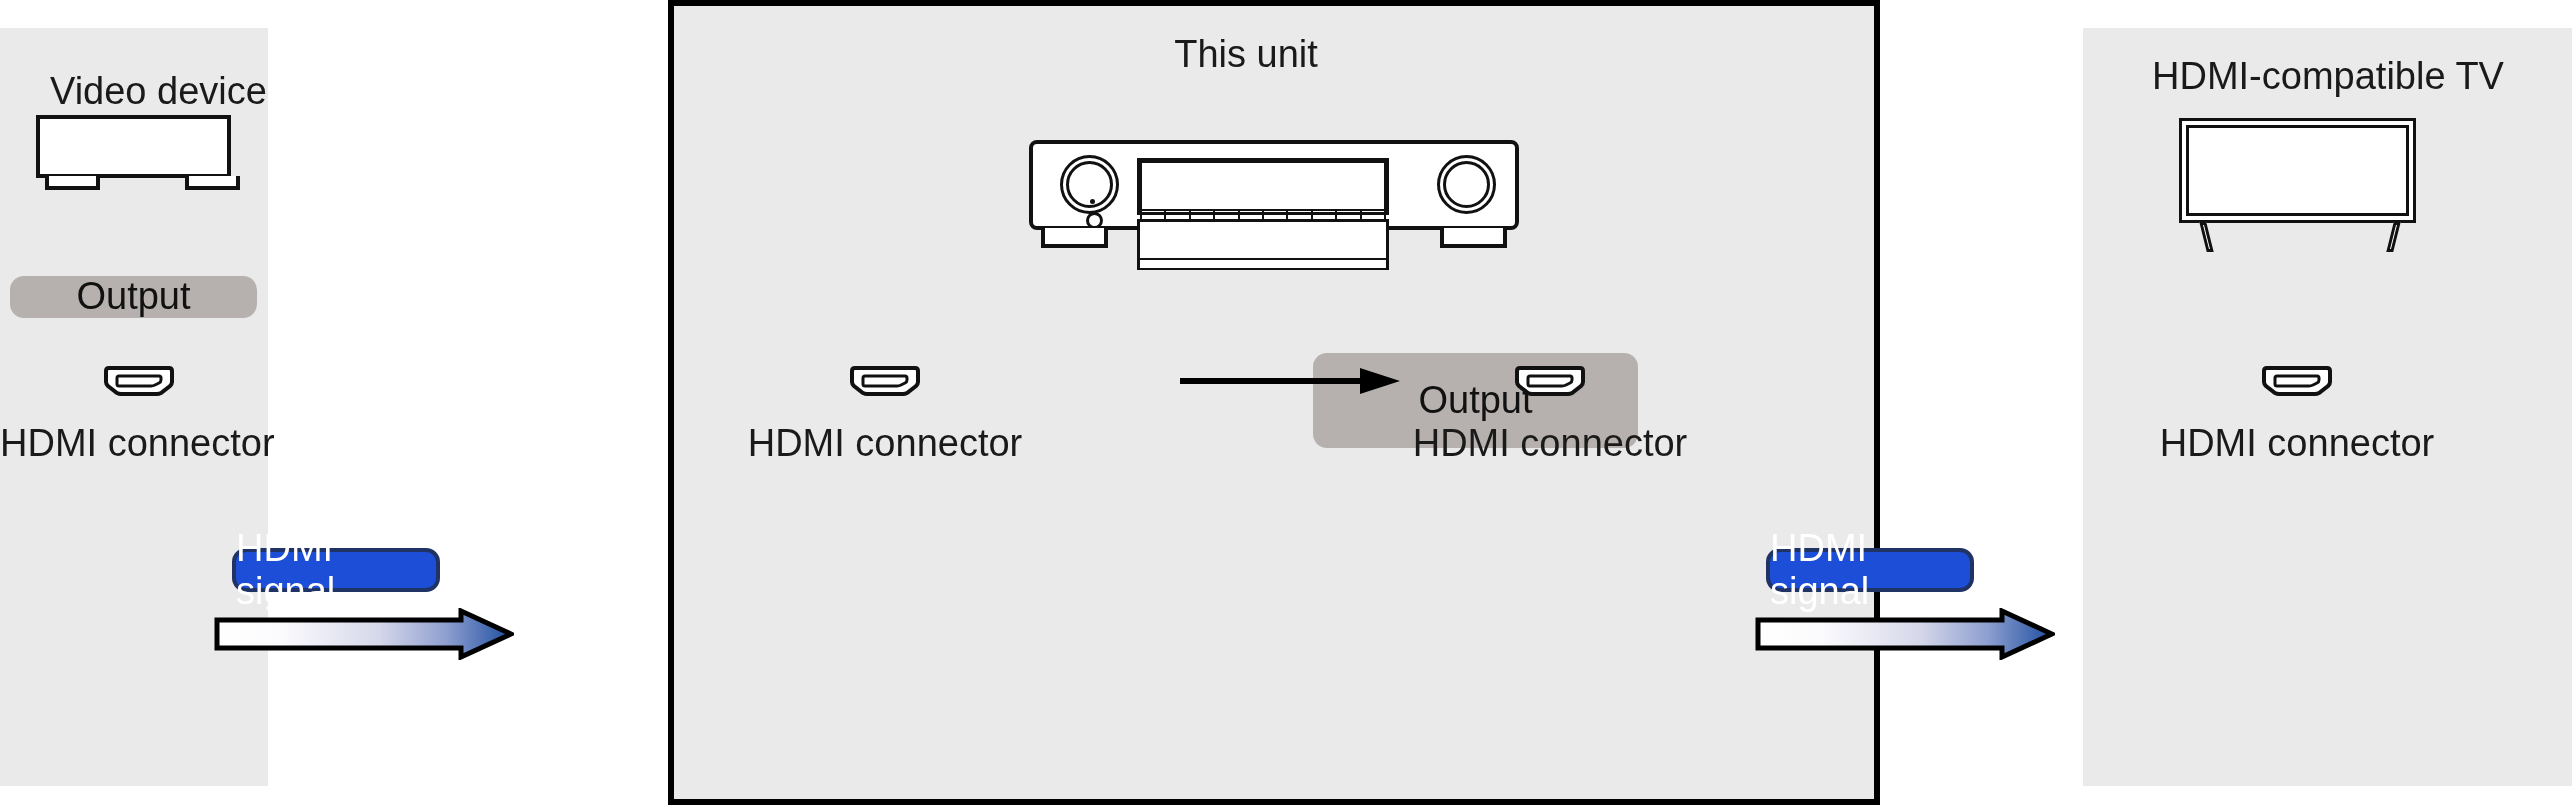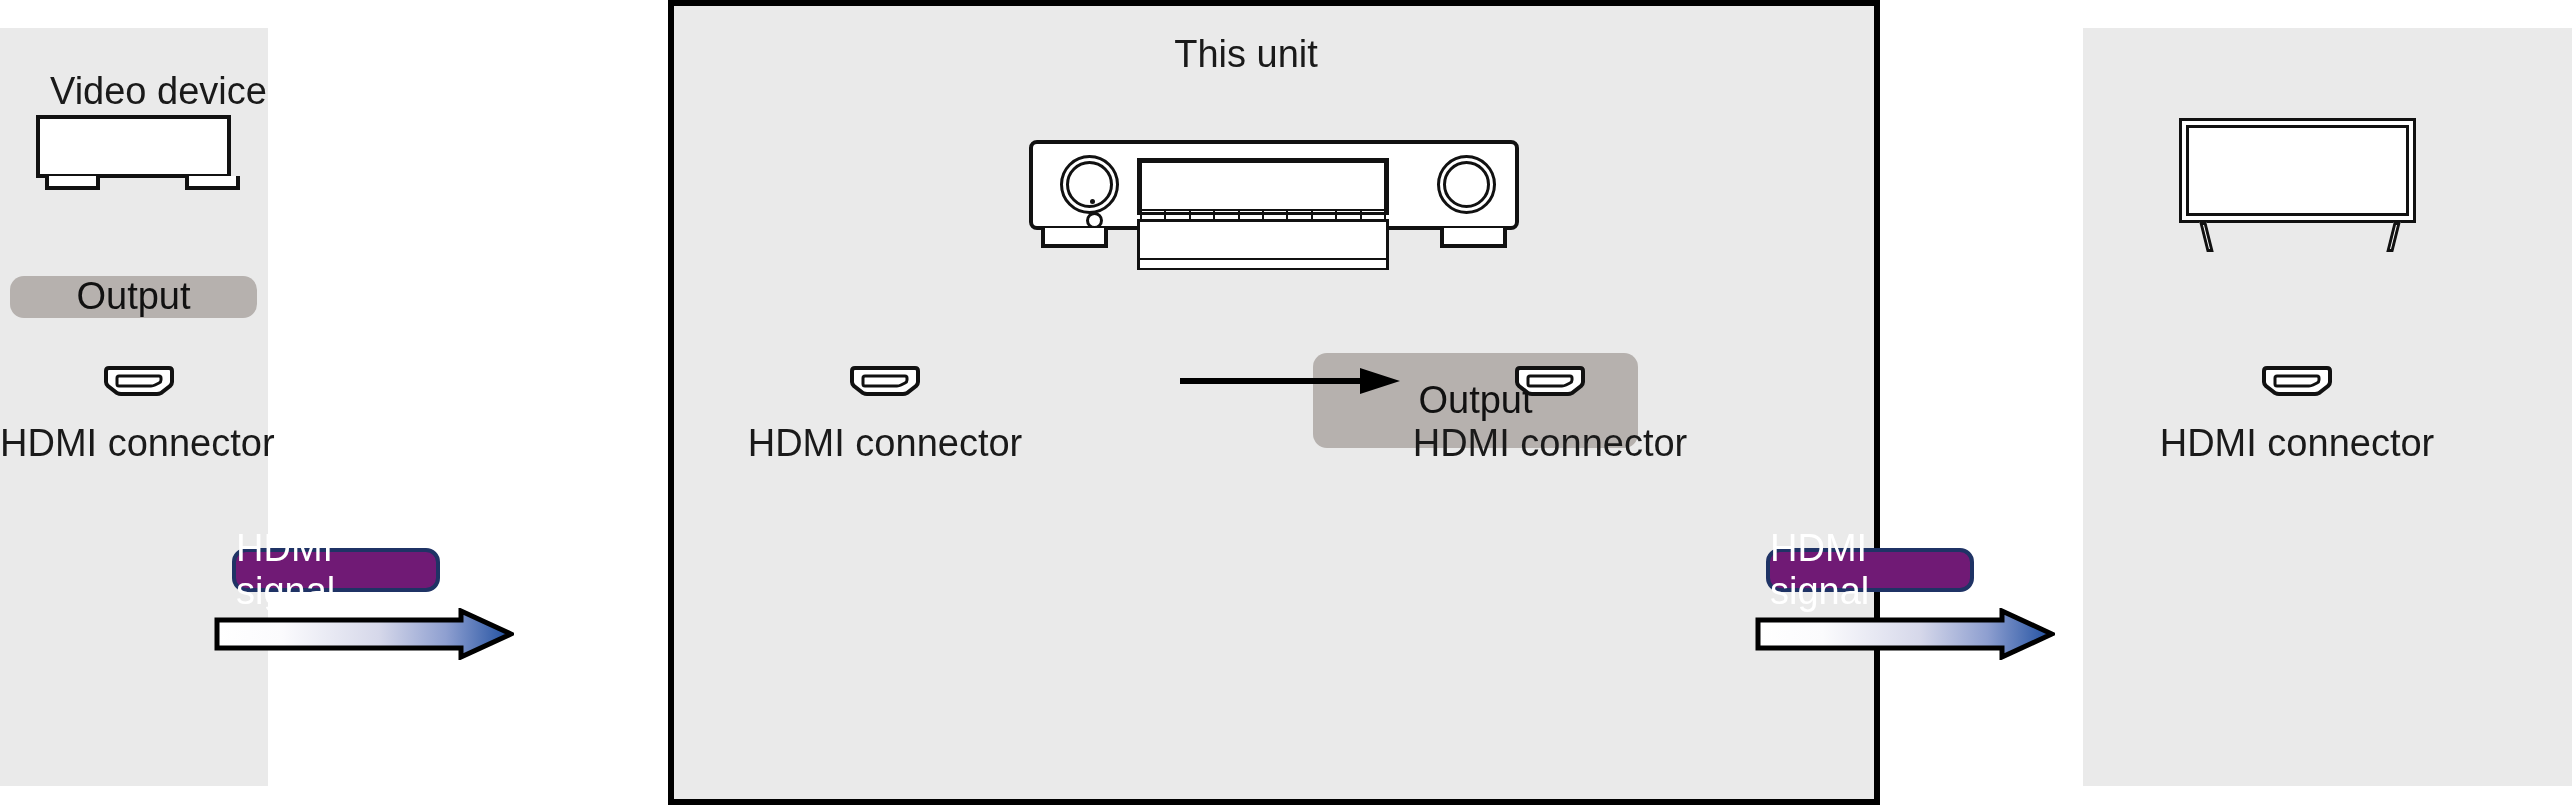--- a/index.html
+++ b/index.html
@@ -173,21 +173,21 @@
 
   
   .hdmi-icon { position: absolute; }
 
   
   .sig-arrow { position: absolute; }
 
   
   .sig-badge {
     position: absolute;
-    background: #701a75;
+    background: #1d4ed8;
     border: 4px solid #1f3365;
     border-radius: 14px;
     color: #ffffff;
     font-size: 38px;
     display: flex;
     align-items: center;
     justify-content: center;
     box-sizing: border-box;
     z-index: 5;
   }
@@ -315,20 +315,21 @@
           <stop offset="100%" stop-color="#1f4fa0"></stop>
         </linearGradient>
       </defs>
       <path d="M3 12 L247 12 L247 3 L297 26 L247 49 L247 40 L3 40 Z" fill="url(#grad2)" stroke="#000000" stroke-width="5" stroke-linejoin="miter"></path>
     </svg>
   </div>
   <div class="sig-badge" style="left:1766px; top:548px; width:208px; height:44px;">HDMI signal</div>
 
   <div class="panel" id="panel-right"></div>
 
+  <div class="label title-text" style="left:2093px; top:57px; width:470px; text-align:center;">HDMI-compatible TV</div>
 
   <div>
     <div class="tv-outer" style="left:2179px; top:118px; width:237px; height:105px;">
       <div class="tv-screen"></div>
     </div>
     <div class="tv-leg l" style="left:2203px; top:222px;"></div>
     <div class="tv-leg r" style="left:2390px; top:222px;"></div>
   </div>
 
   <div class="hdmi-icon" style="left:2261px; top:365px; width:72px; height:32px;">

